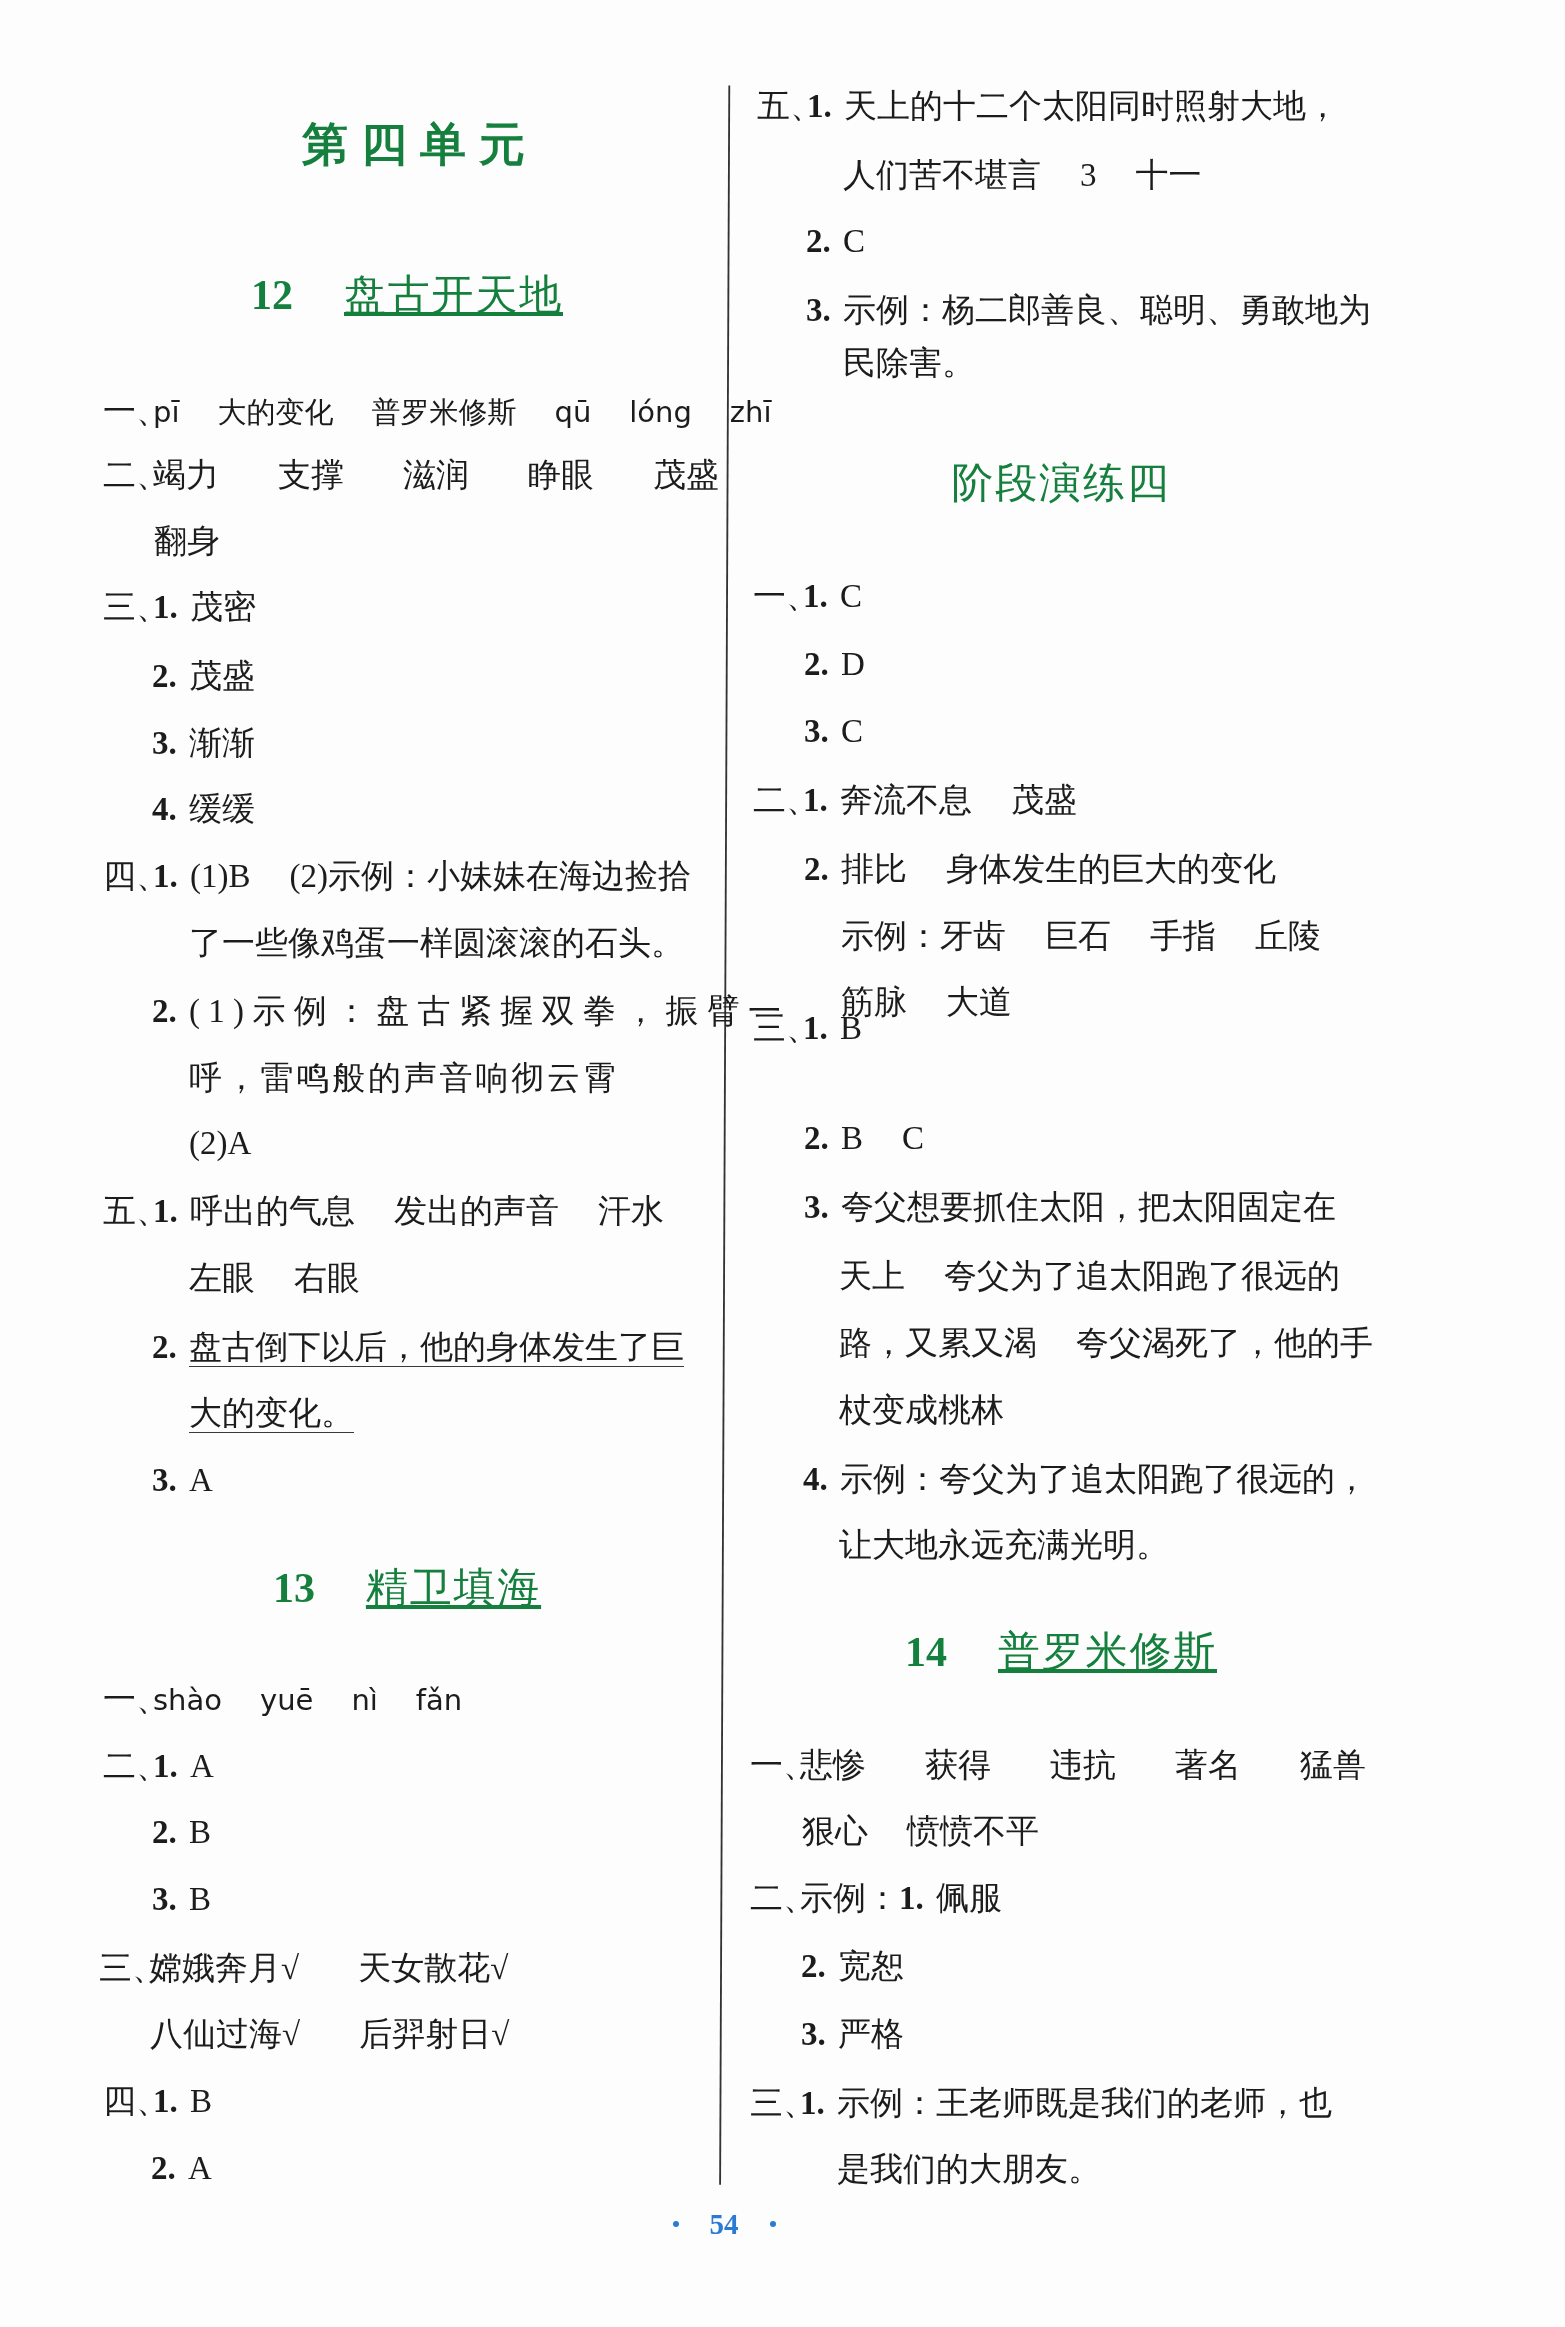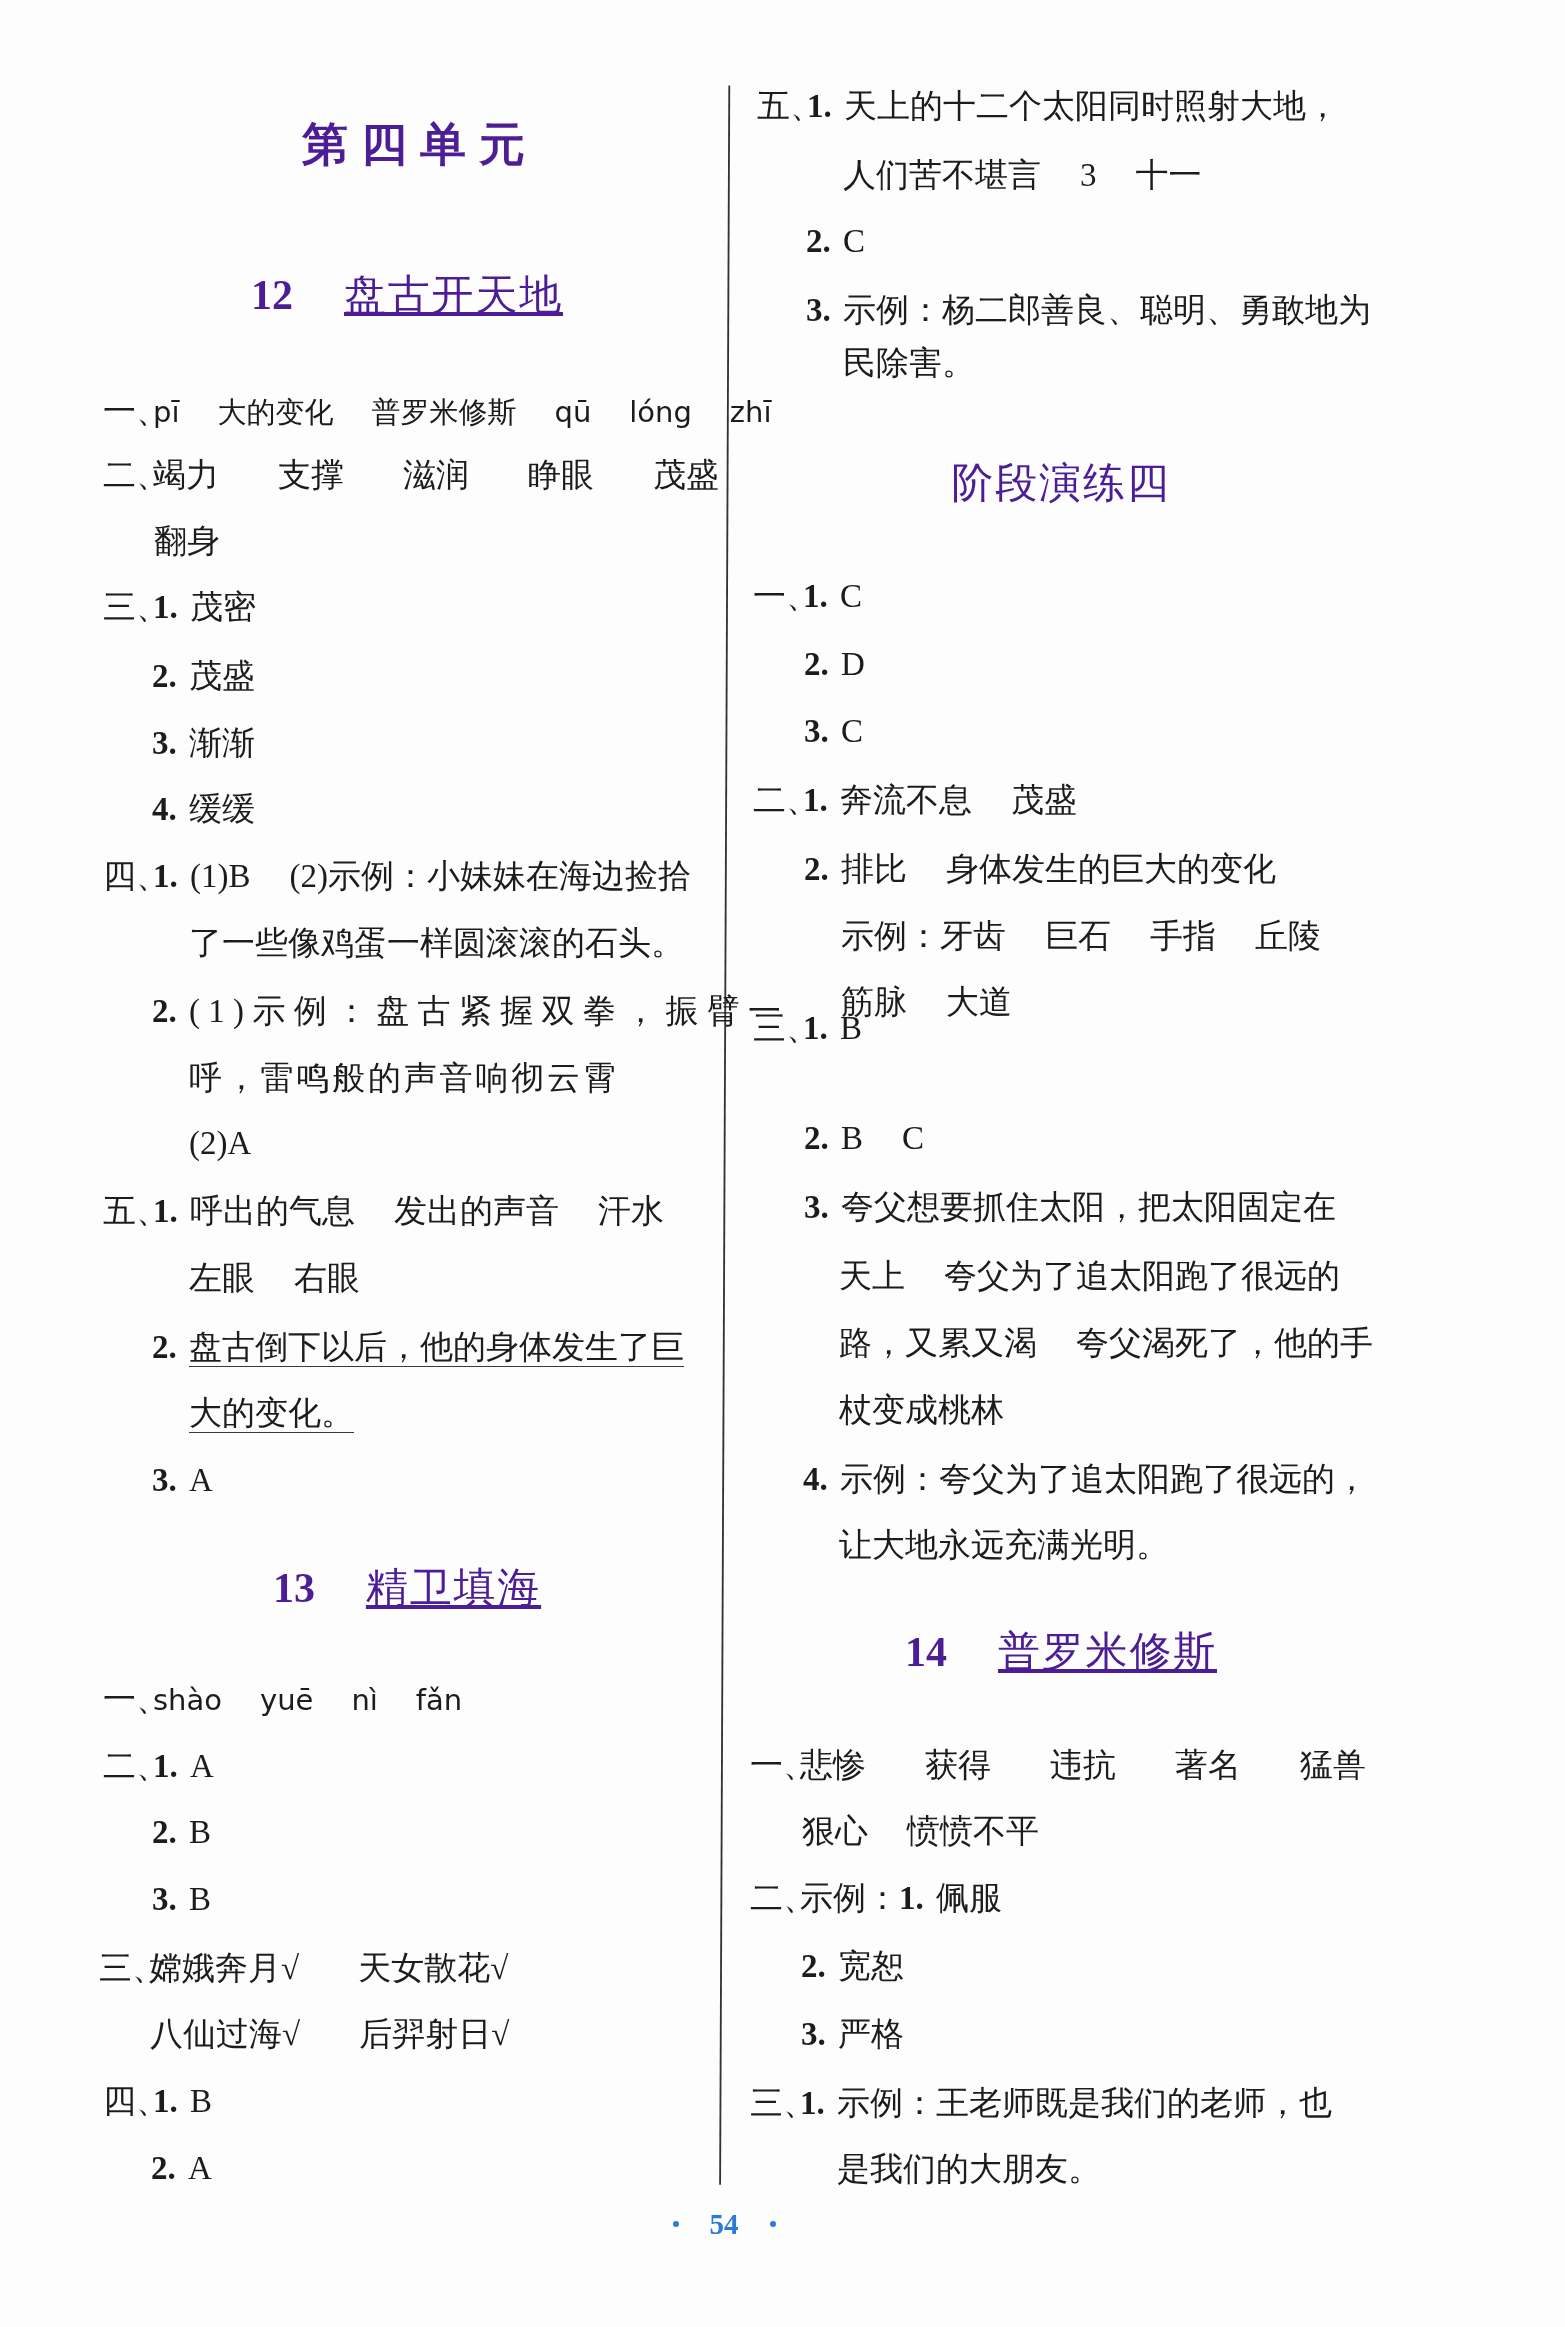--- a/index.html
+++ b/index.html
@@ -4,21 +4,21 @@
 <style>
   html, body { margin:0; padding:0; }
   body {
     width:1566px; height:2327px; position:relative; overflow:hidden;
     background:#fdfdfd; color:#1c1c1c;
     font-family:"Liberation Serif", serif;
   }
   .divider-svg { position:absolute; left:0; top:0; }
   .col-title {
     position:absolute; height:59px; line-height:59px; text-align:center;
-    color:#4c1d95; white-space:nowrap;
+    color:#15803d; white-space:nowrap;
   }
   .col-left { left:103px; width:608px; }
   .col-right { left:757px; width:608px;text-align:center; }
   .unit-title {
     font-family:"DejaVu Serif", serif; font-weight:bold; font-size:46px;
     letter-spacing:13px; padding-left:13px;
   }
   .lnum { font-family:"Liberation Serif", serif; font-weight:bold; font-size:42px; margin-right:51px; }
   .lname { font-family:"DejaVu Sans", sans-serif; font-size:42px; letter-spacing:1.8px;text-decoration:underline; }
   .review-title { font-family:"DejaVu Sans", sans-serif; font-size:42px; letter-spacing:1.8px; }

